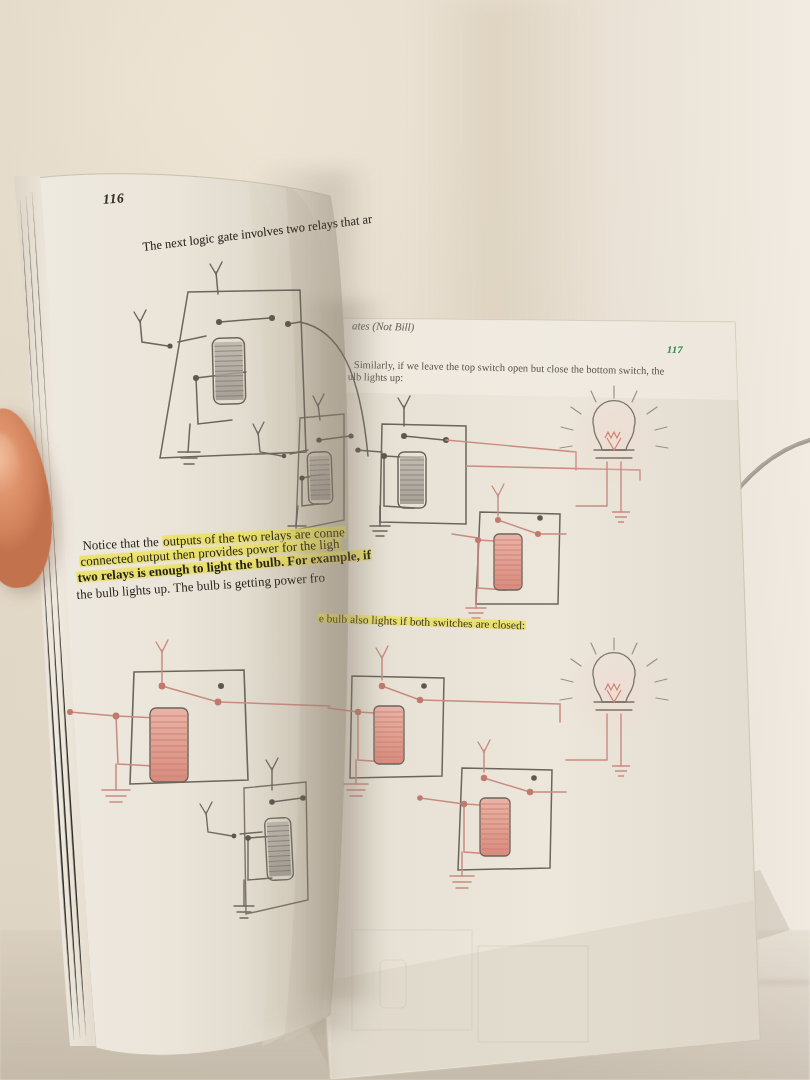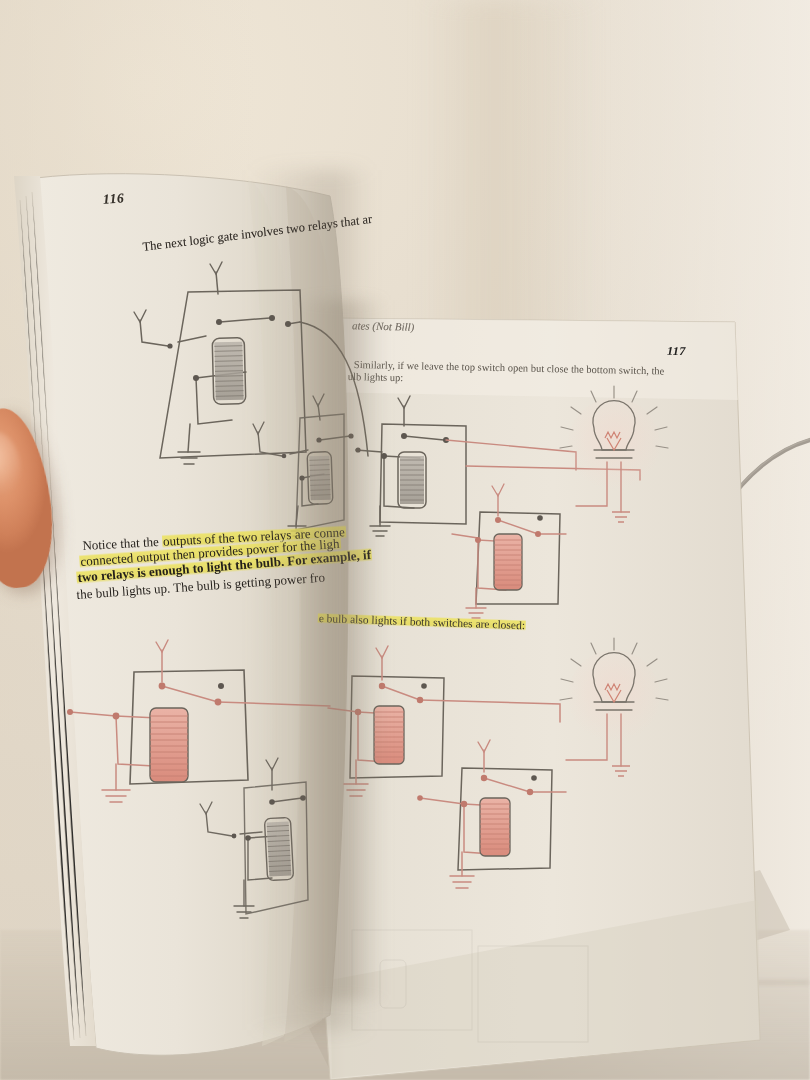--- a/index.html
+++ b/index.html
@@ -70,22 +70,22 @@
   .txt {
     position:absolute;
     color:#2a2622;
     white-space:nowrap;
     text-shadow:0 0 .4px rgba(60,55,48,.35);
   }
   .folio { font-style:italic; font-weight:600; }
 
   #page116-num { left:103px; top:191px; font-size:13.5px; letter-spacing:.6px;
       transform:rotate(-4deg); color:#35302a; }
-  #page117-num { left:667px; top:344px; font-size:12px; letter-spacing:.5px;
-      transform:rotate(1deg); color:#000000; opacity:.85; }
+  #page117-num { left:667px; top:344px; font-size:10px; letter-spacing:.5px;
+      transform:rotate(1deg); color:#15803d; opacity:.85; }
   #page117-head { left:352px; top:320px; font-size:11px; font-style:italic;
       transform:rotate(1.5deg); color:#6b645b; opacity:.9; }
 
   #l-para1 {
     left:142px; top:240px; font-size:12.5px;
     transform:rotate(-7deg) skewX(-2deg);
     transform-origin:0 0;
     color:#2f2a25;
   }
 

